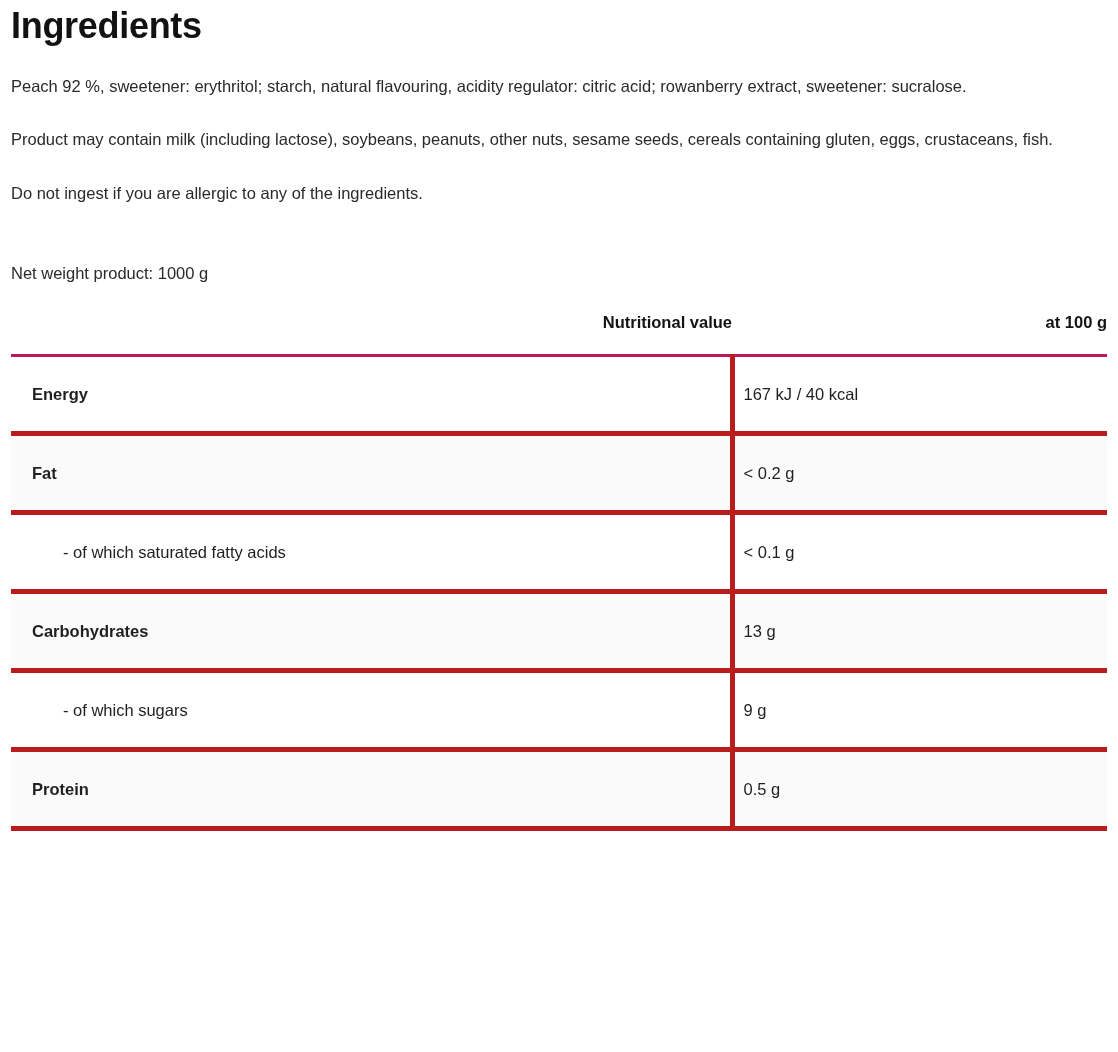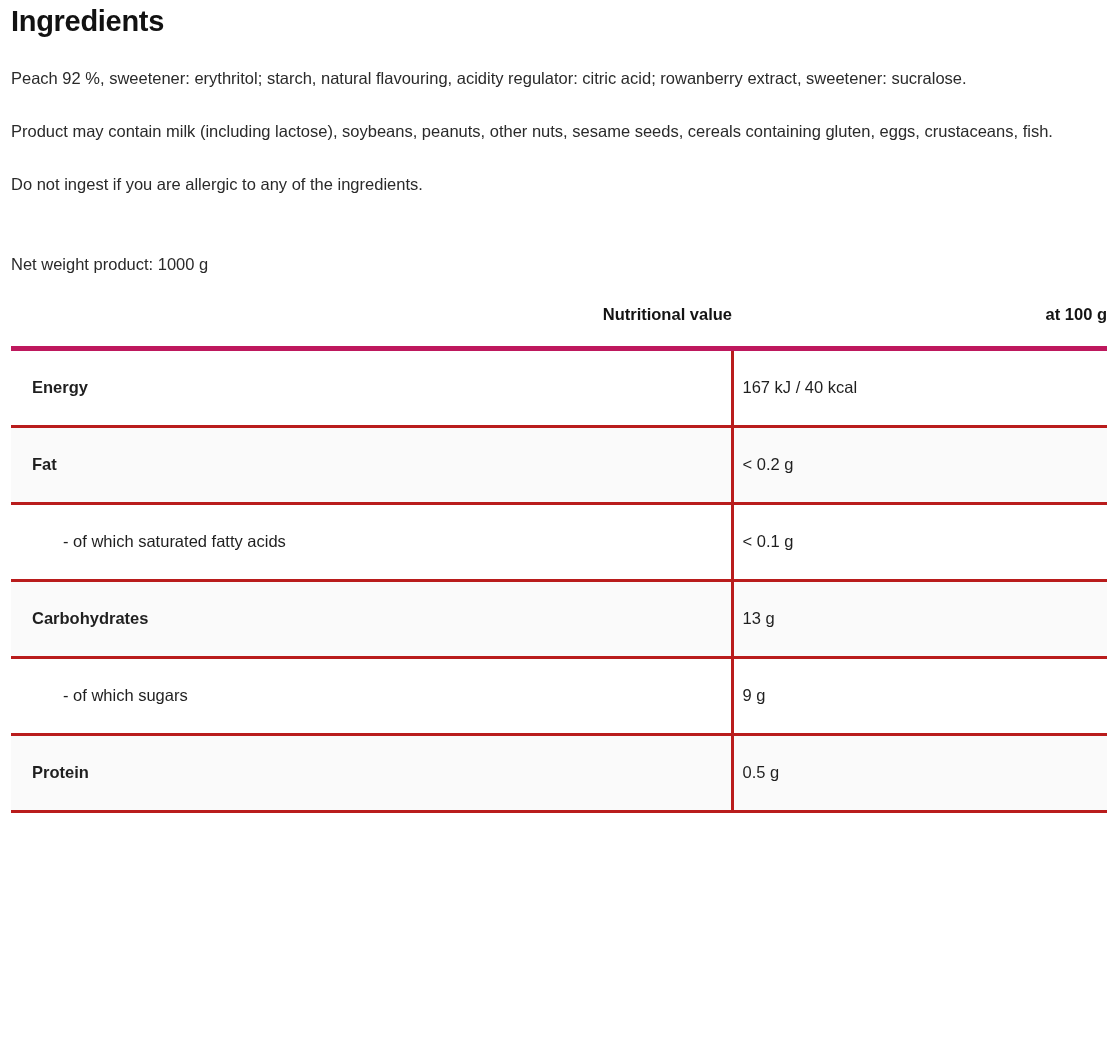--- a/index.html
+++ b/index.html
@@ -13,21 +13,21 @@
     font-family: "Liberation Sans", sans-serif;
     color: #1b1b1b;
     -webkit-font-smoothing: antialiased;
   }
   .page {
     width: 1118px;
     box-sizing: border-box;
     padding: 0 11px;
   }
   h2.section-title {
-    font-size: 29px;
+    font-size: 36px;
     line-height: 1.2;
     font-weight: 700;
     letter-spacing: -0.3px;
     margin: 0;
     padding: 0;
     color: #121212;
   }
   #ingredients-title {
     padding-top: 4px;
   }
@@ -61,21 +61,21 @@
     padding: 0 0 22px 21px;
     border: none;
     background: transparent;
   }
   thead th.th-value {
     padding-left: 23px;
     font-weight: 600;
   }
 
   tbody td {
-    border: 3px solid #b91c1c;
+    border: 5px solid #b91c1c;
     padding: 26px 21px;
     vertical-align: middle;
     color: #1f1f1f;
     height: 22px;
   }
   tbody td.name {
     font-weight: 700;
   }
   tbody td.name.sub {
     font-weight: 400;
@@ -86,21 +86,21 @@
     padding-left: 9px;
   }
   tbody tr.shaded td {
     background: #fafafa;
   }
   tbody tr.plain td {
     background: #ffffff;
   }
   tbody td.name { border-left: none; }
   tbody td.value { border-right: none; }
-  tbody tr:first-child td { border-top: 5px solid #be185d; }
+  tbody tr:first-child td { border-top: 3px solid #be185d; }
 </style>
 </head>
 <body>
 
 <div class="page">
 
   <h2 class="section-title" id="ingredients-title">Ingredients</h2>
 
   <div class="gap-after-title"></div>
 

